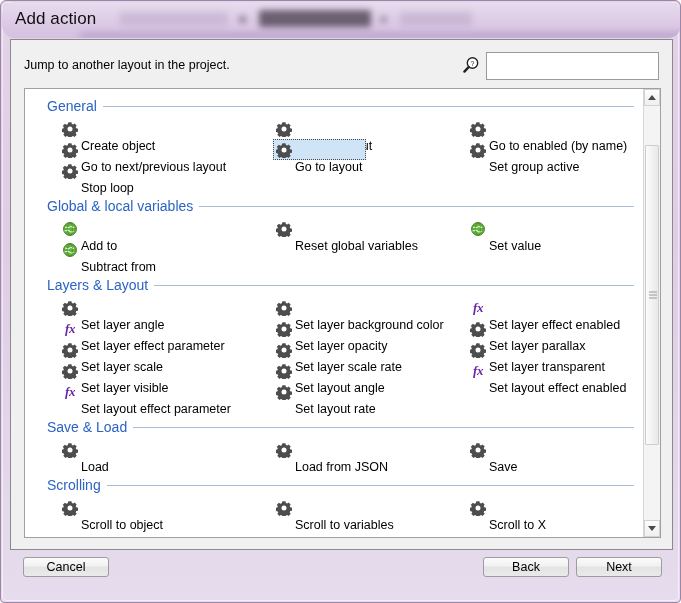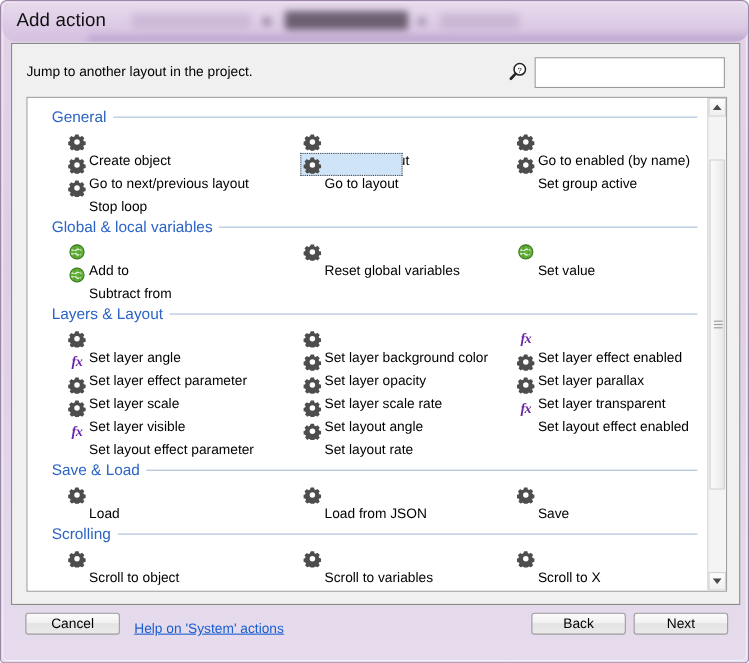--- a/index.html
+++ b/index.html
@@ -711,17 +711,16 @@
         </div>
         <div class="sb-btn sb-down">
           <span class="sb-arrow down"></span>
         </div>
       </div>
     </div>
   </div>
 
   <div class="footer">
     <button class="btn btn-cancel">Cancel</button>
-    <a class="help-link">Help on 'System' actions</a>
     <button class="btn btn-back">Back</button>
     <button class="btn btn-next">Next</button>
   </div>
 </div>
 
 </body></html>

